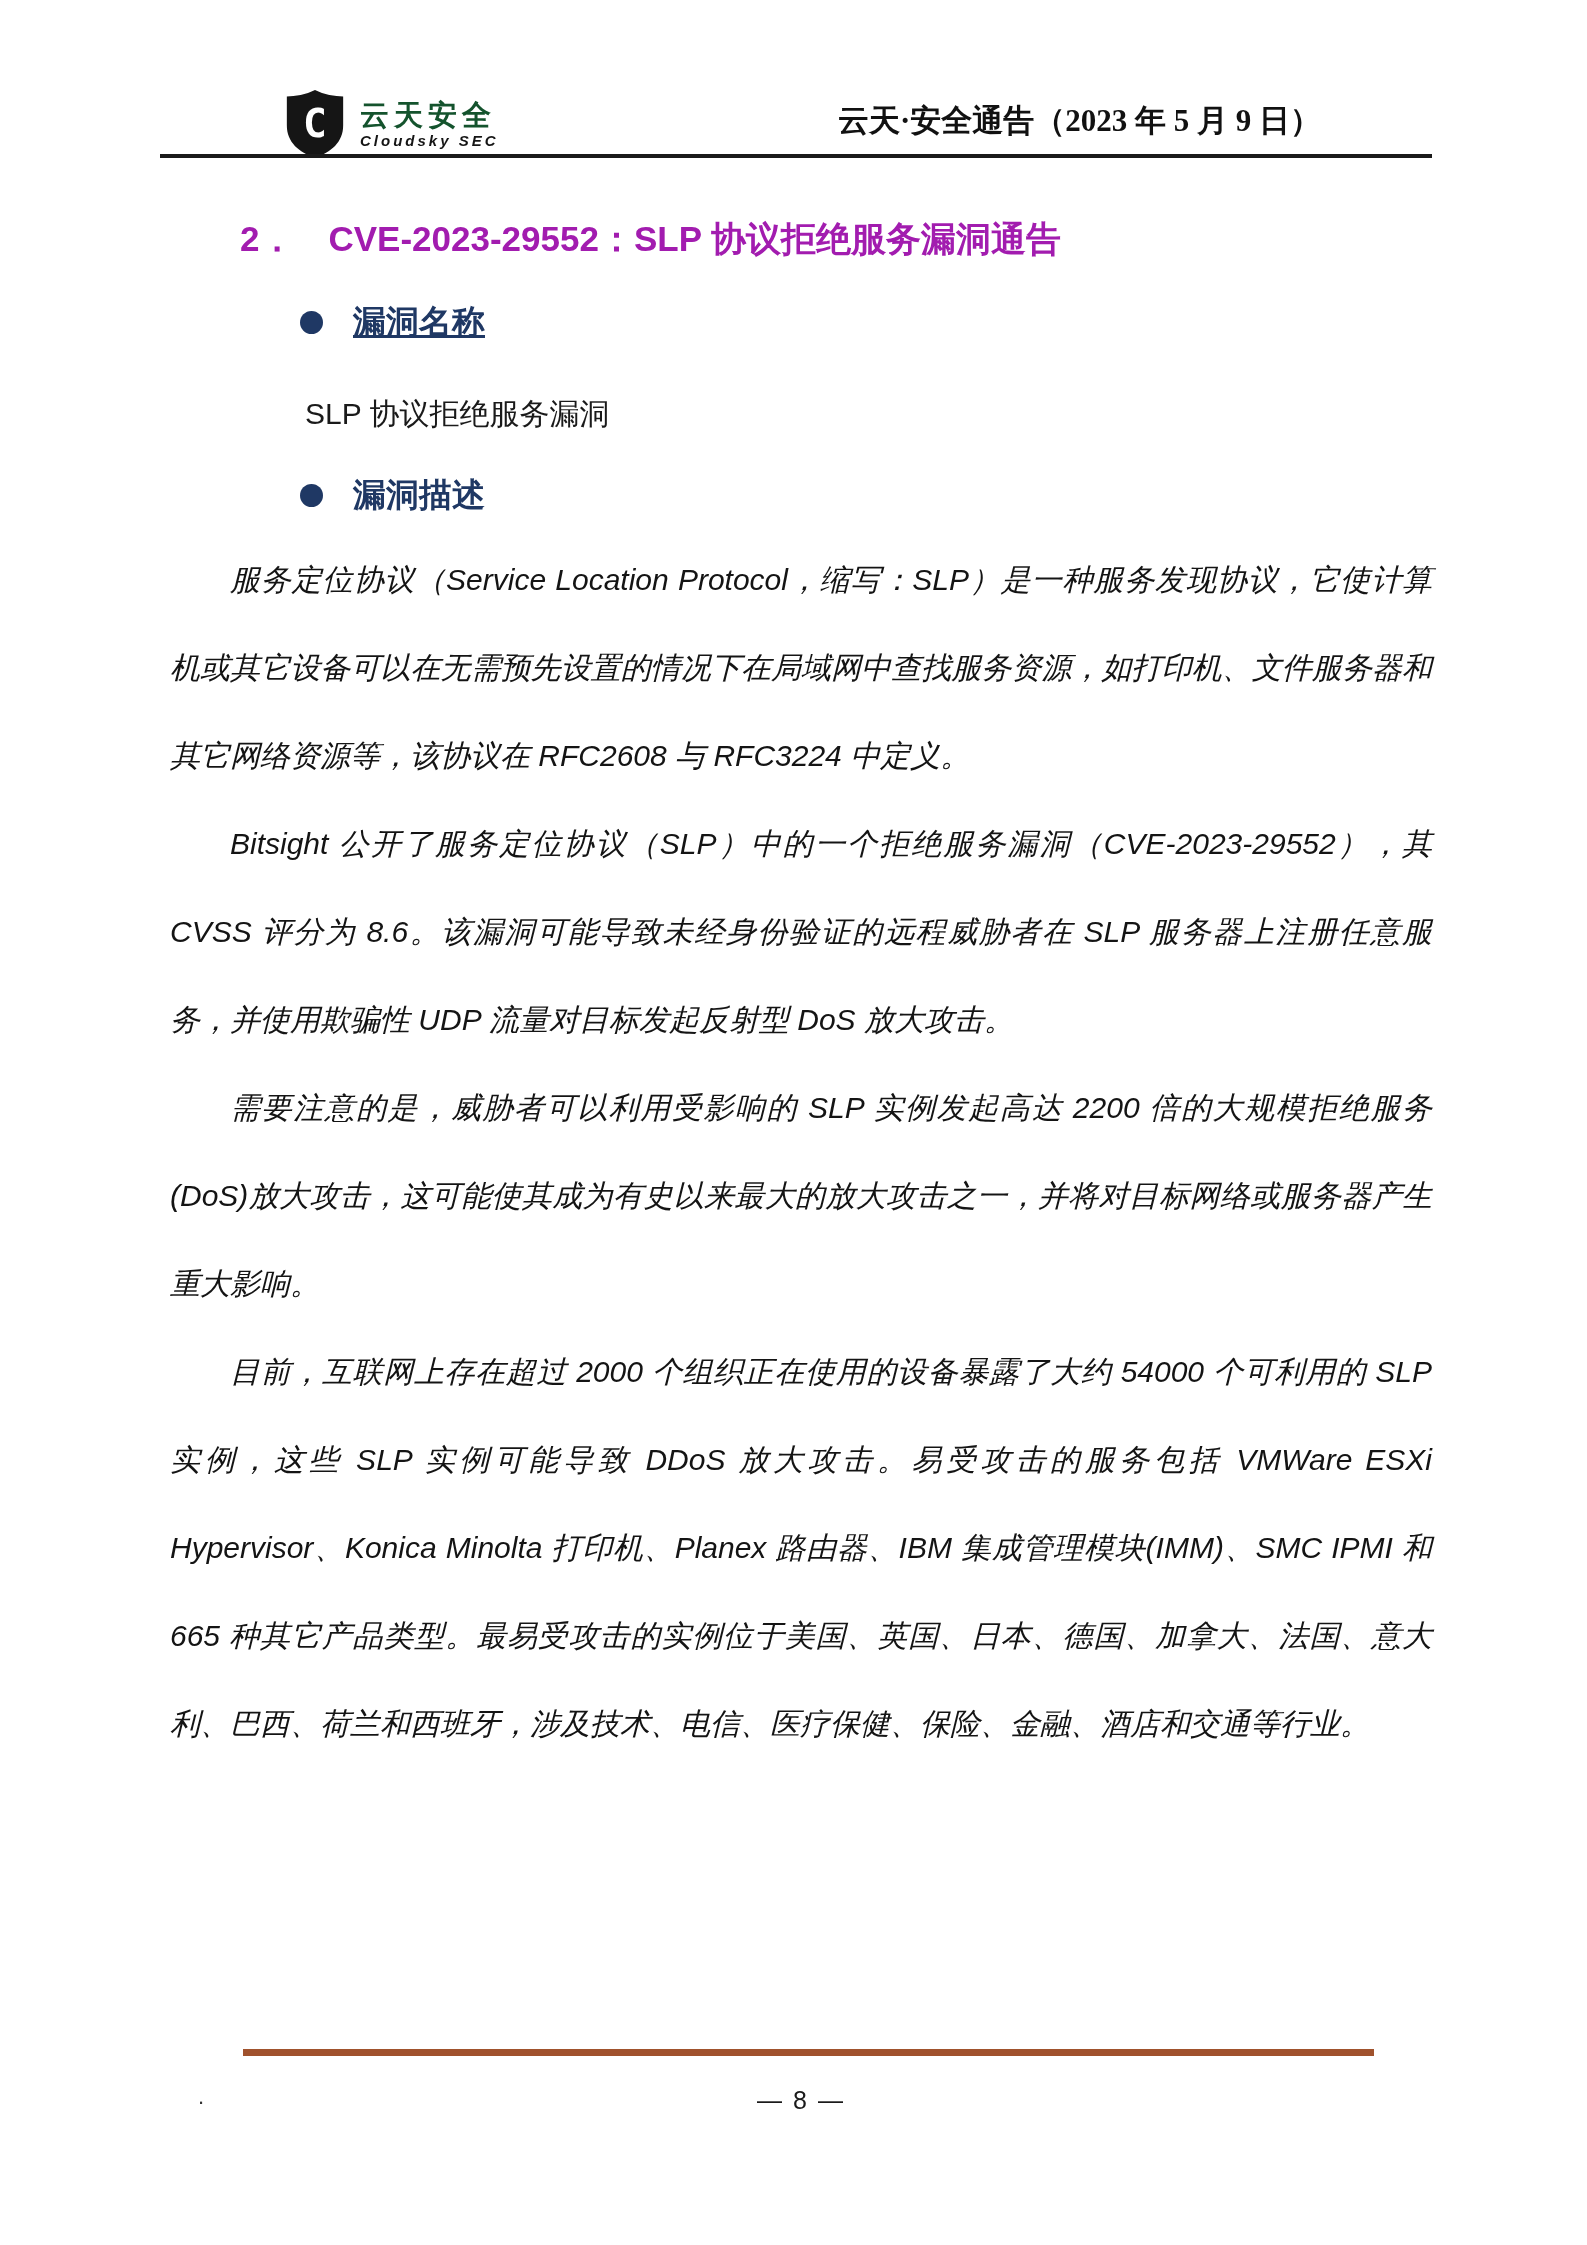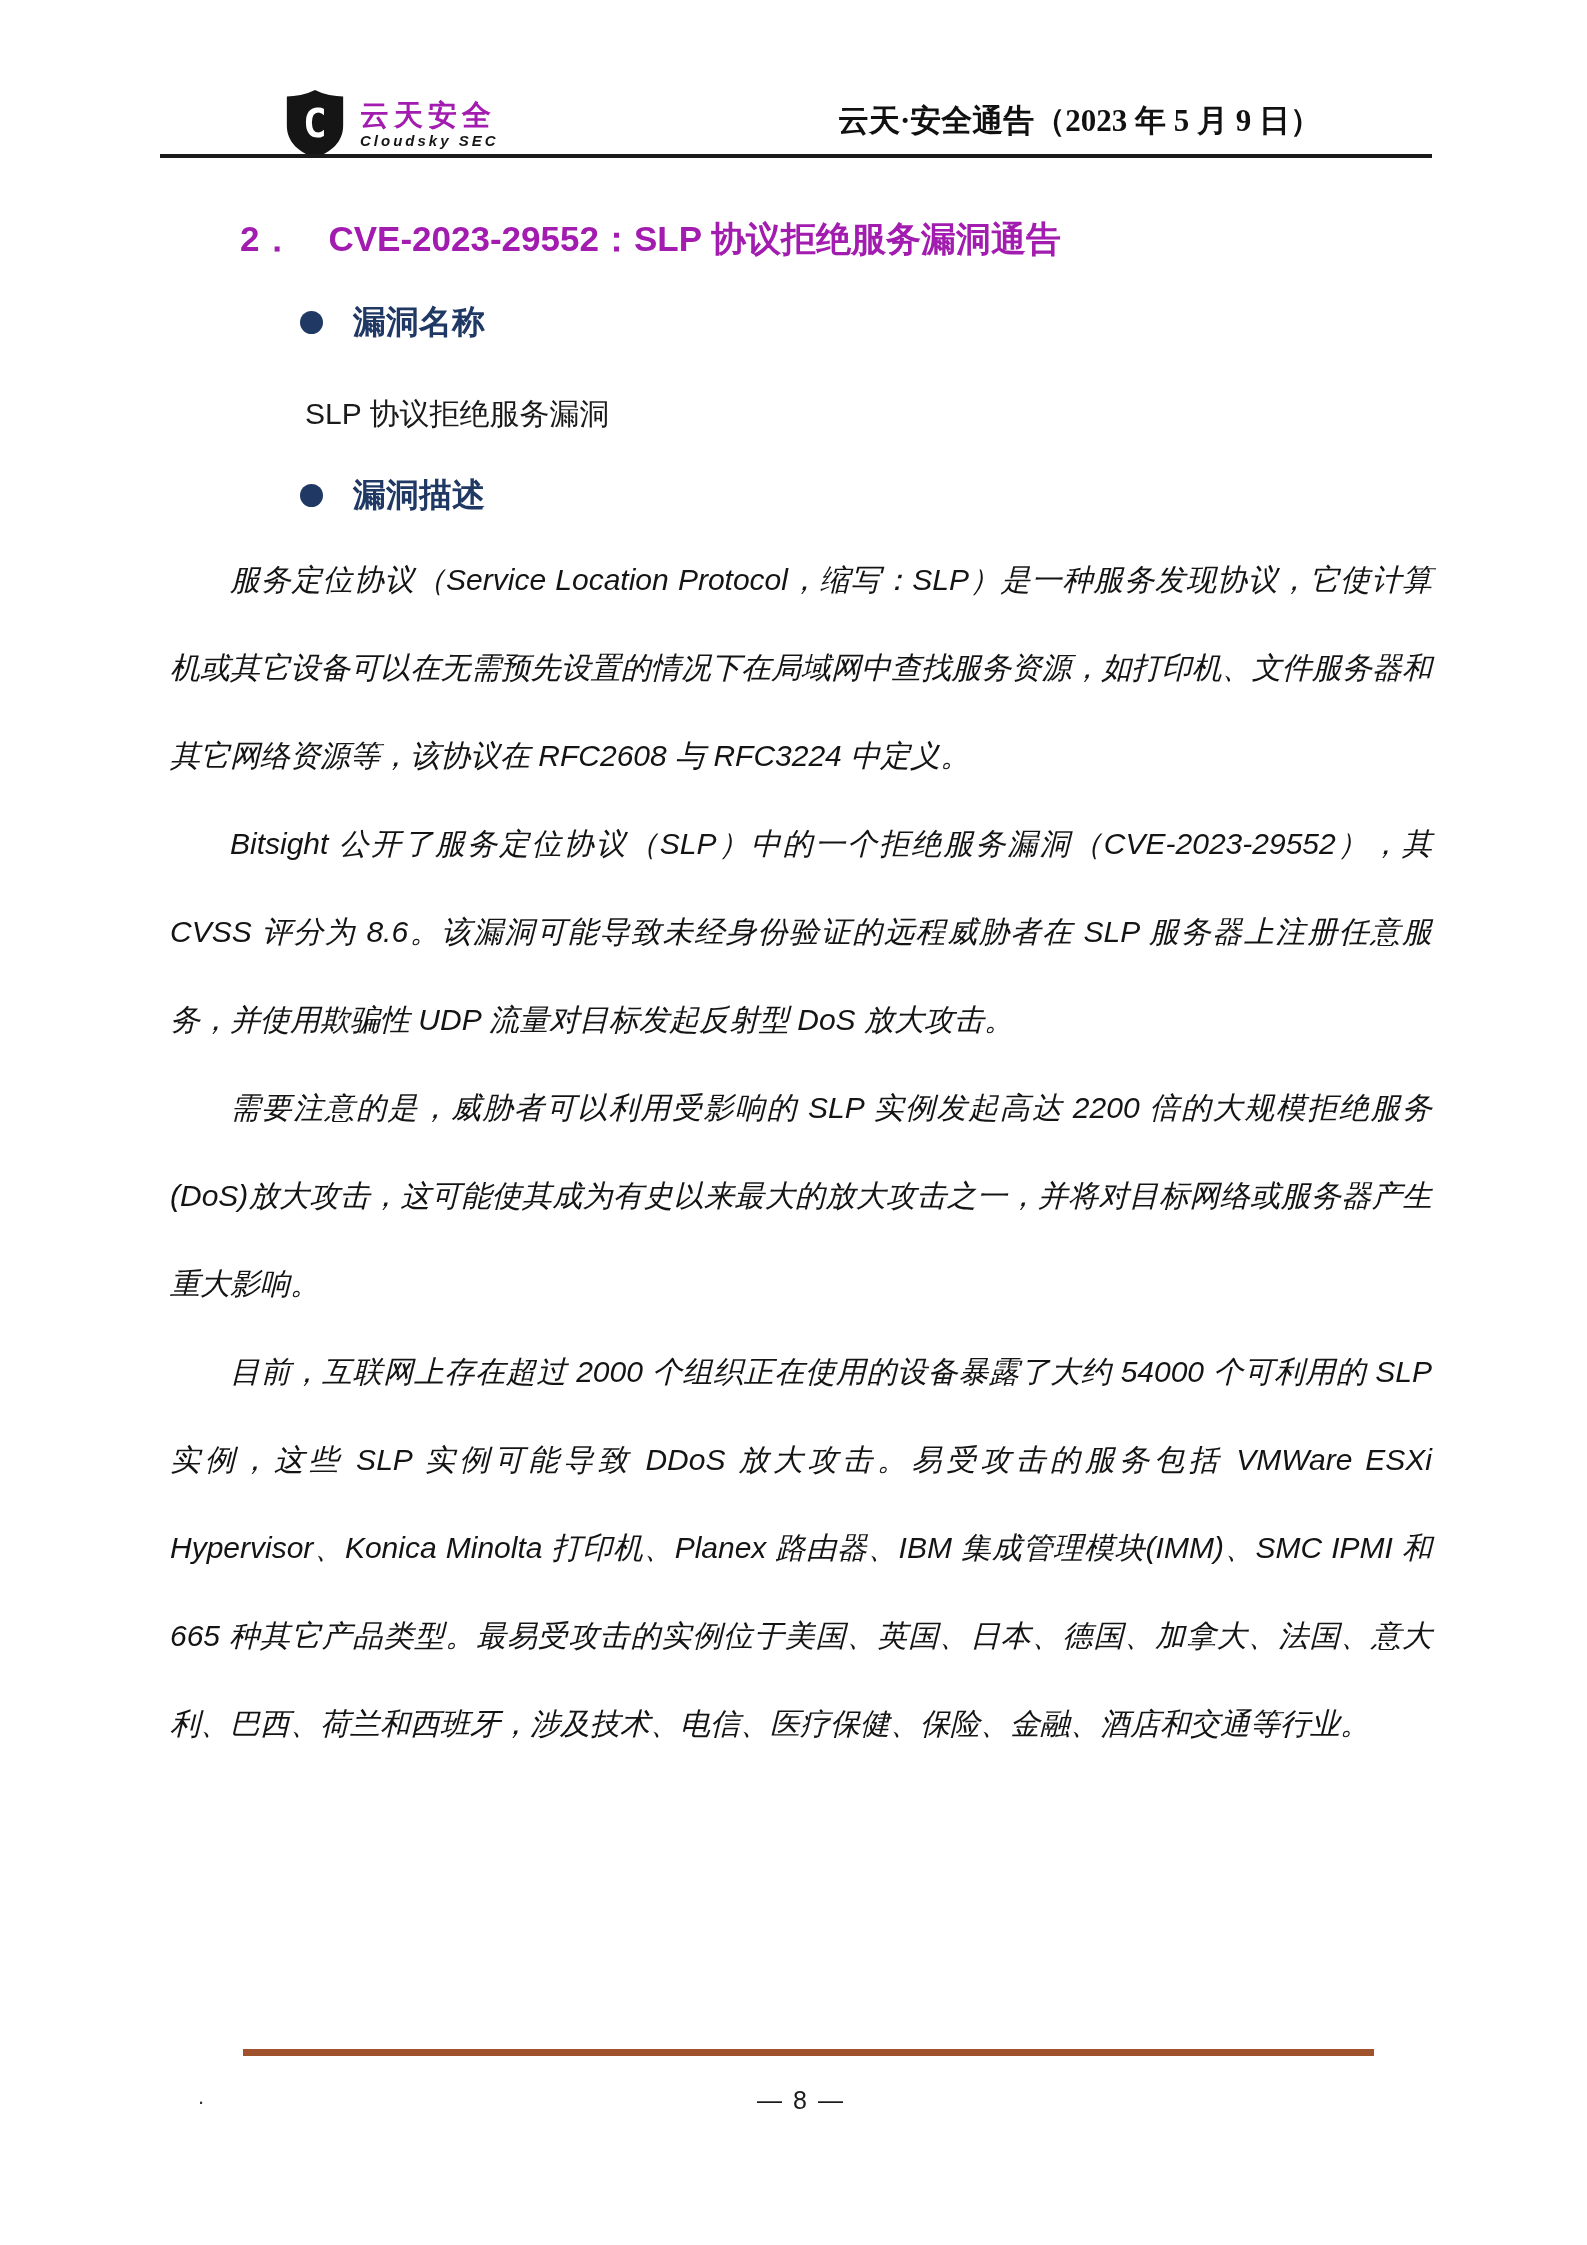--- a/index.html
+++ b/index.html
@@ -23,21 +23,21 @@
     top: 88px;
     display: flex;
     align-items: center;
     gap: 13px;
   }
   .logo svg { display: block; }
   .brand-cn {
     font-size: 29px;
     font-weight: bold;
     letter-spacing: 5px;
-    color: #a21caf;
+    color: #14532d;
     line-height: 1.15;
   }
   .brand-en {
     font-size: 15px;
     font-weight: bold;
     font-style: italic;
     letter-spacing: 3px;
     color: #151515;
     margin-top: 0;
   }
@@ -77,21 +77,21 @@
     position: absolute;
     left: 300px;
     display: flex;
     align-items: center;
     gap: 30px;
     font-size: 33px;
     font-weight: bold;
     color: #1f3864;
     white-space: nowrap;
   }
-  .bullet-heading.first  { top: 300px; }
+  .bullet-heading.first  { top: 300px; text-decoration: underline; }
   .bullet-heading.second { top: 473px; }
   .bullet-dot {
     width: 23px;
     height: 23px;
     border-radius: 50%;
     background: #1f3864;
     flex: 0 0 auto;
   }
 
   .sub-body {

